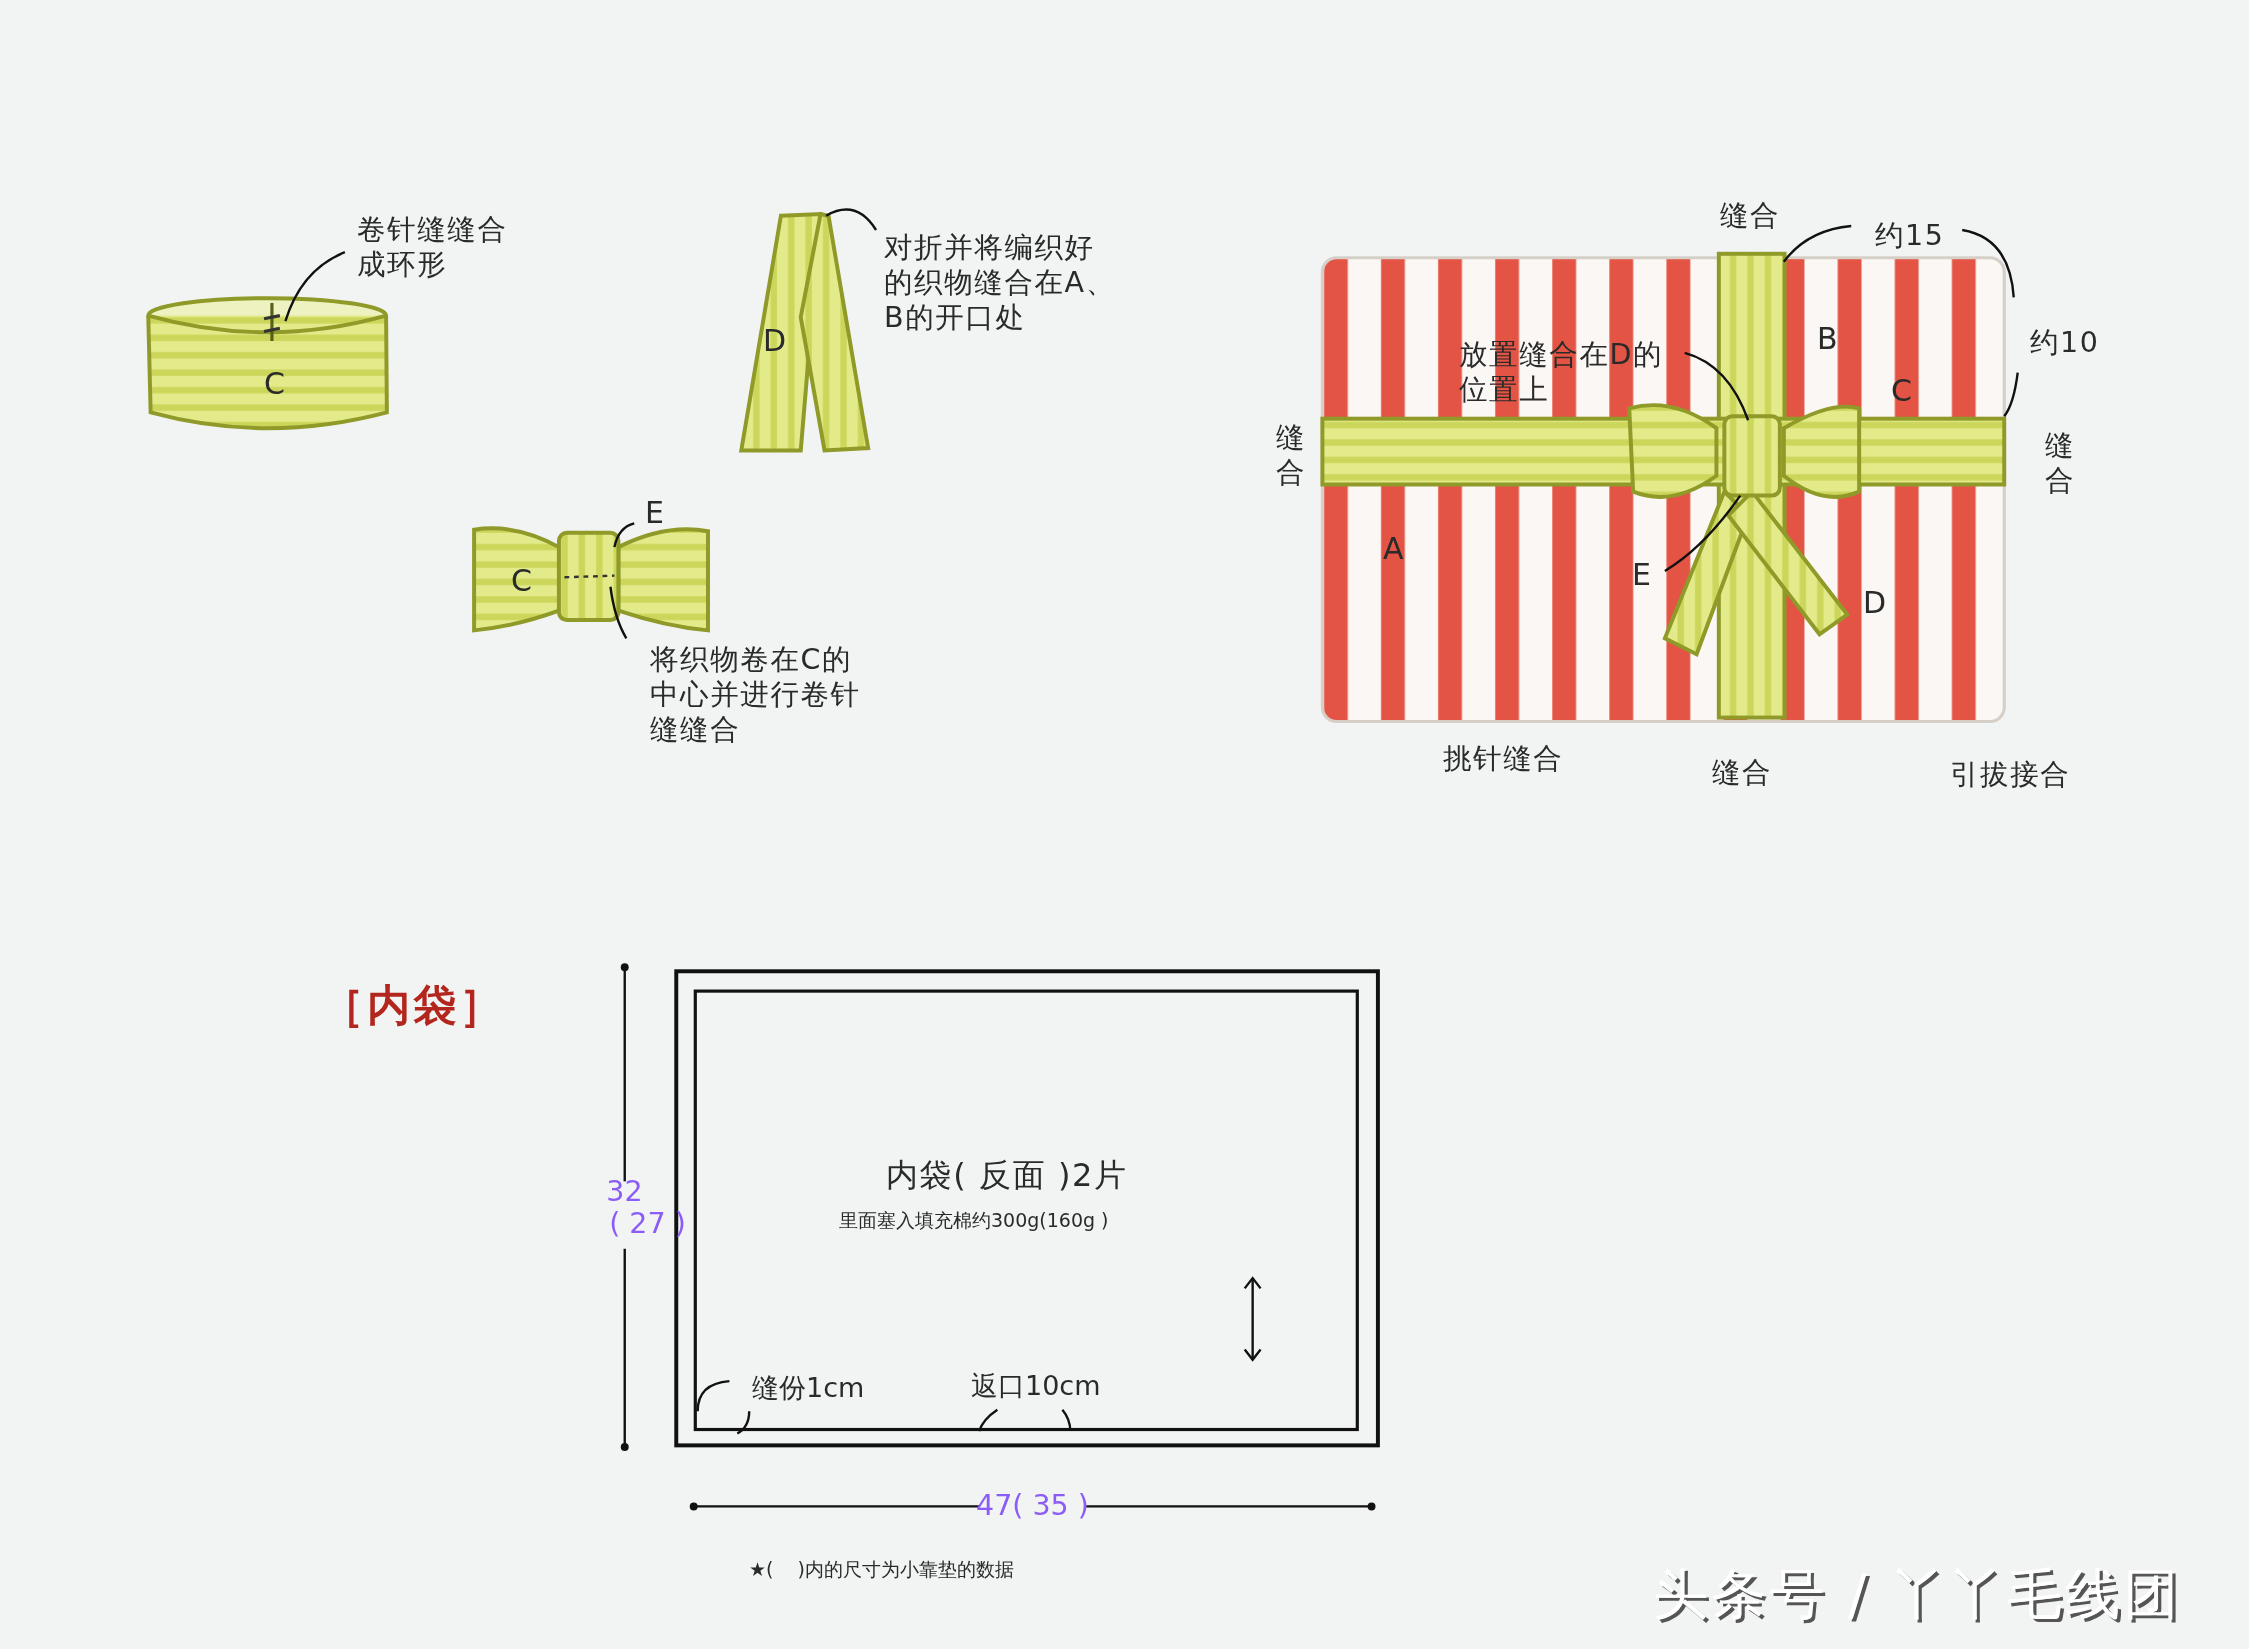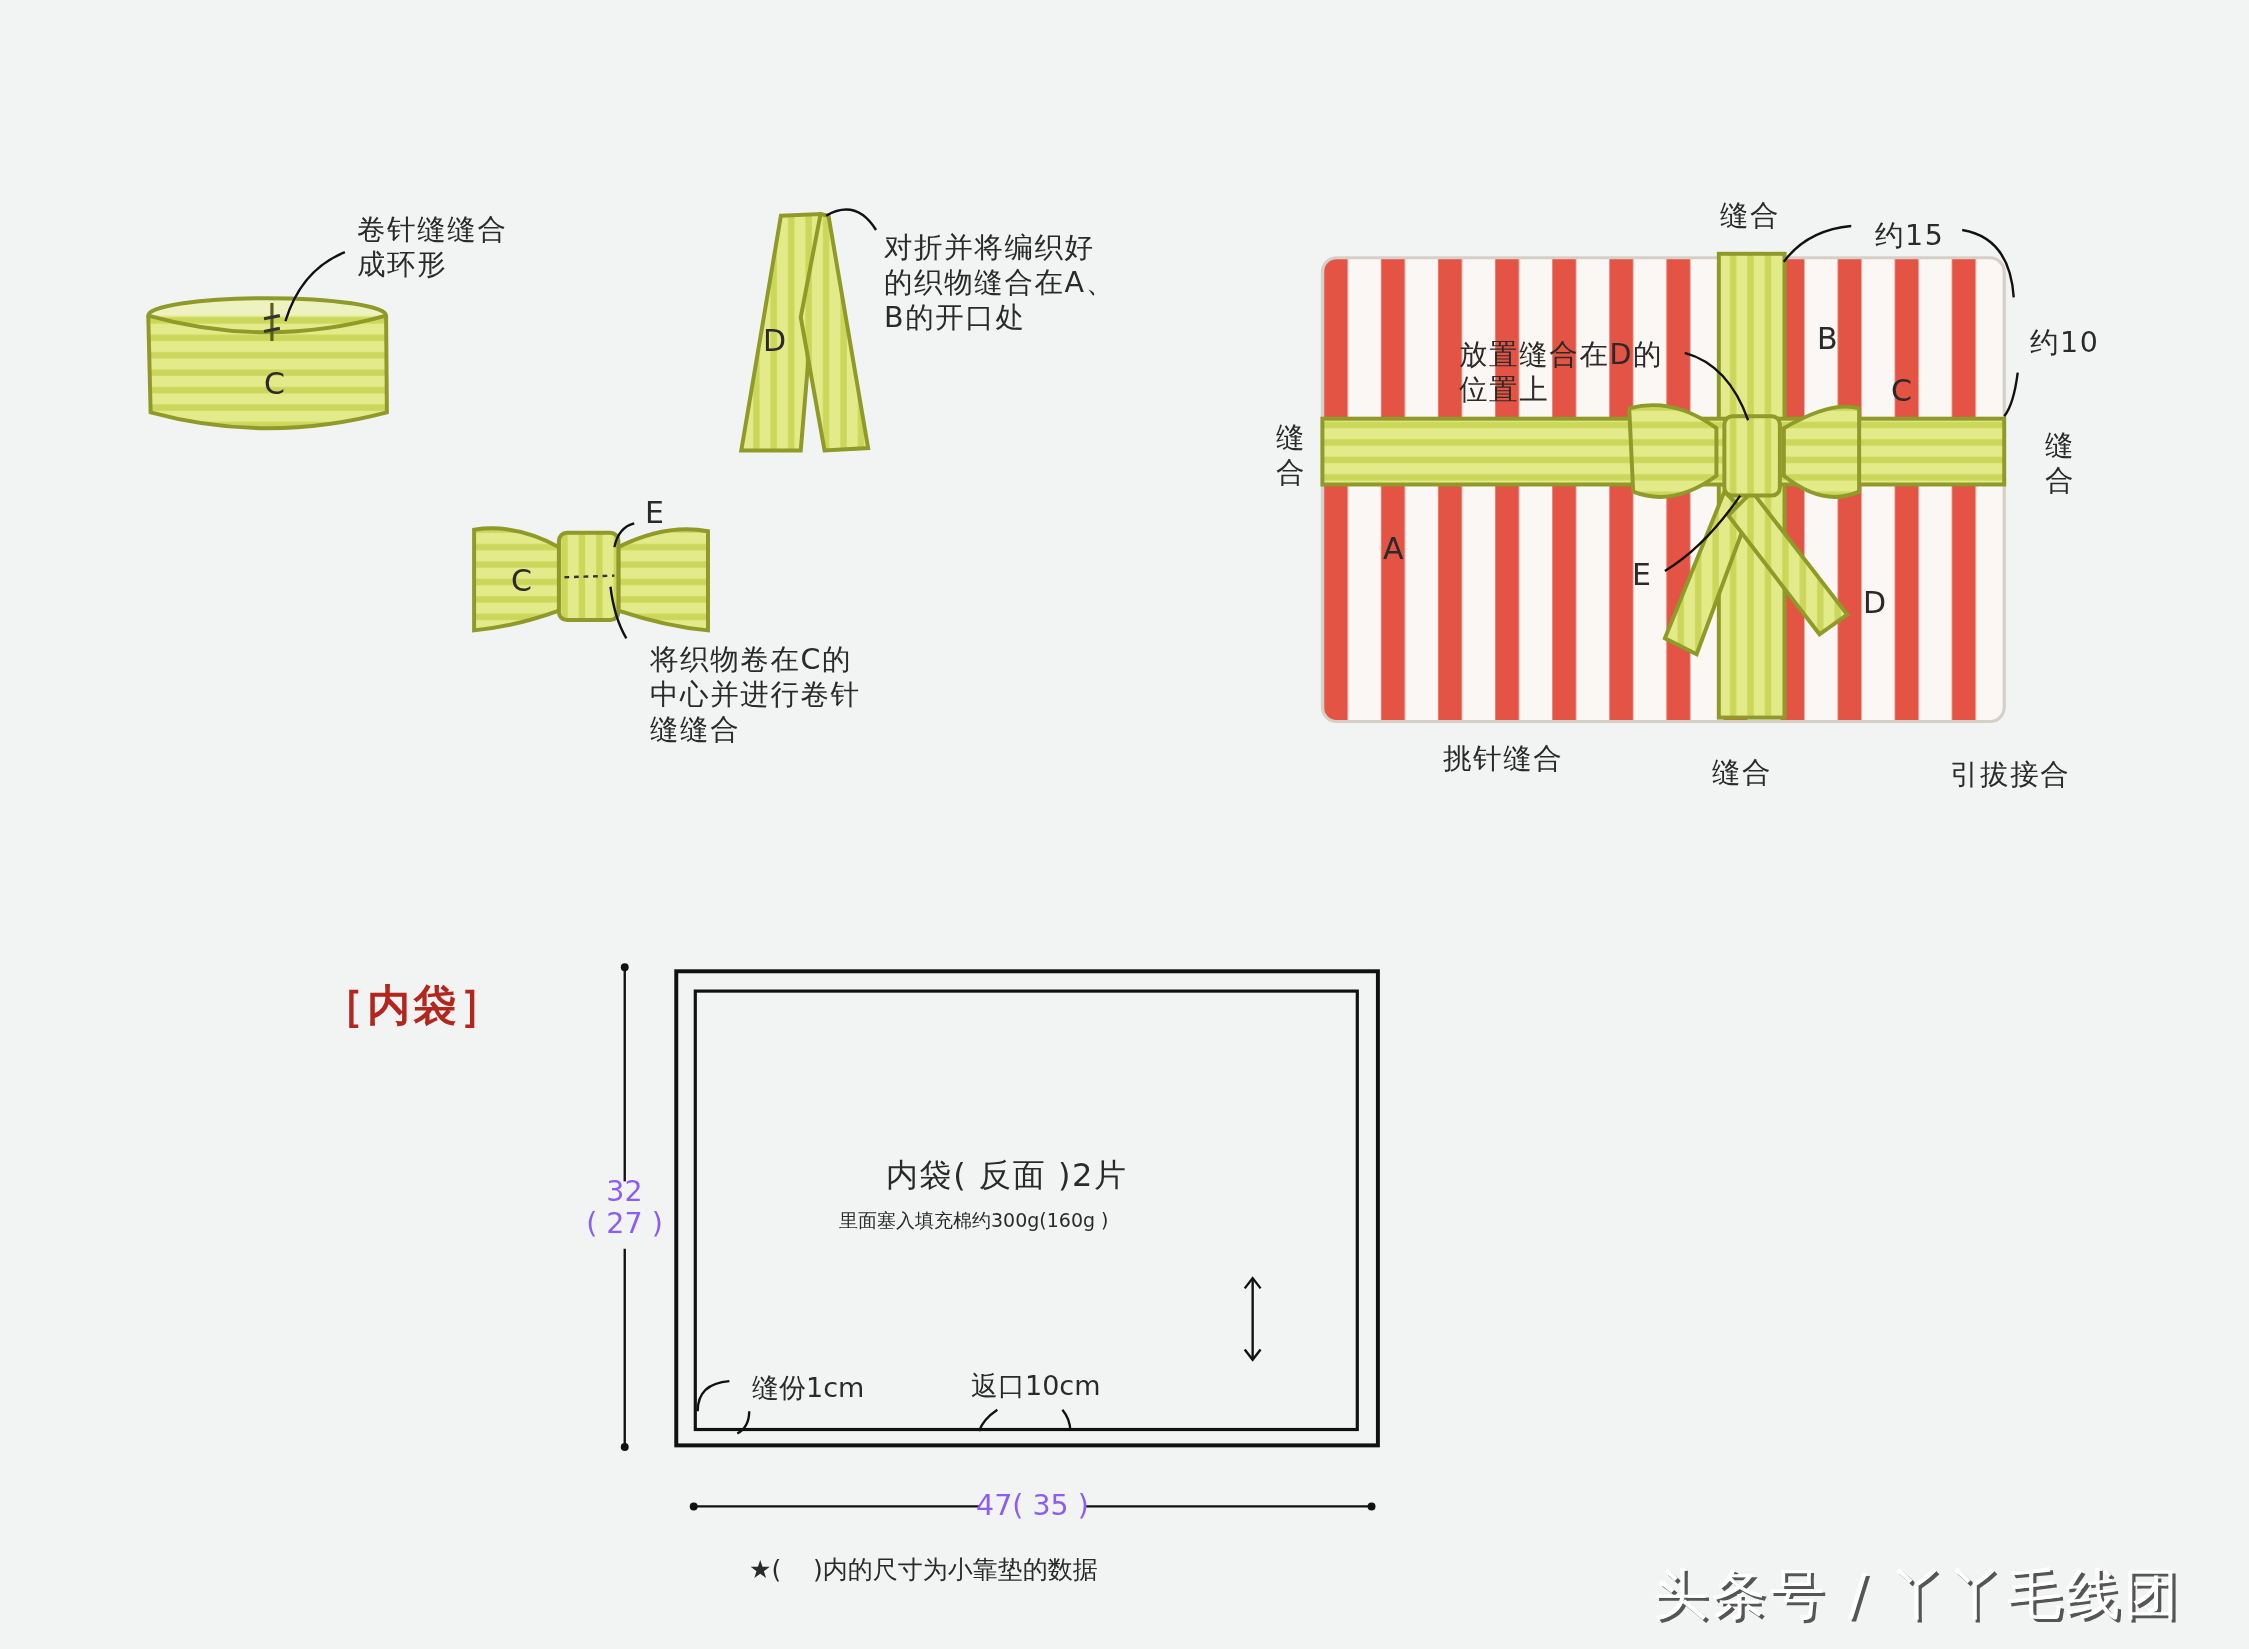--- a/index.html
+++ b/index.html
@@ -125,18 +125,18 @@
 <div class="lbl" style="left:1443px;top:741px;text-align:right;">挑针缝合</div>
 <div class="lbl" style="left:1712px;top:755px;">缝合</div>
 <div class="lbl" style="left:1950px;top:757px;">引拔接合</div>
 
 <div class="title" style="left:321px;top:977px;">［内袋］</div>
 <div class="lbl" style="left:886px;top:1134px;font-size:32px;margin-top:24px;">内袋( 反面 )2片</div>
 <div class="lbl" style="left:839px;top:1203px;font-size:19px;letter-spacing:0;">里面塞入填充棉约300g(160g )</div>
 <div class="lbl" style="left:752px;top:1370px;font-size:27px;letter-spacing:0;">缝份1cm</div>
 <div class="lbl" style="left:971px;top:1368px;font-size:27px;letter-spacing:0;">返口10cm</div>
 <div class="dim" style="left:593px;top:1175px;width:63px;">32</div>
-<div class="dim" style="left:585px;top:1207px;width:79px;">( 27 )</div>
+<div class="dim" style="left:608px;top:1207px;width:79px;">( 27 )</div>
 <div class="dim" style="left:971px;top:1489px;width:123px;">47( 35 )</div>
-<div class="lbl" style="left:749px;top:1552px;font-size:25px;letter-spacing:0;">★(    )内的尺寸为小靠垫的数据</div>
+<div class="lbl" style="left:749px;top:1552px;font-size:19px;letter-spacing:0;">★(    )内的尺寸为小靠垫的数据</div>
 
 <div class="watermark" style="left:1653px;top:1558px;">头条号 / 丫丫毛线团</div>
 
 
 </body></html>

